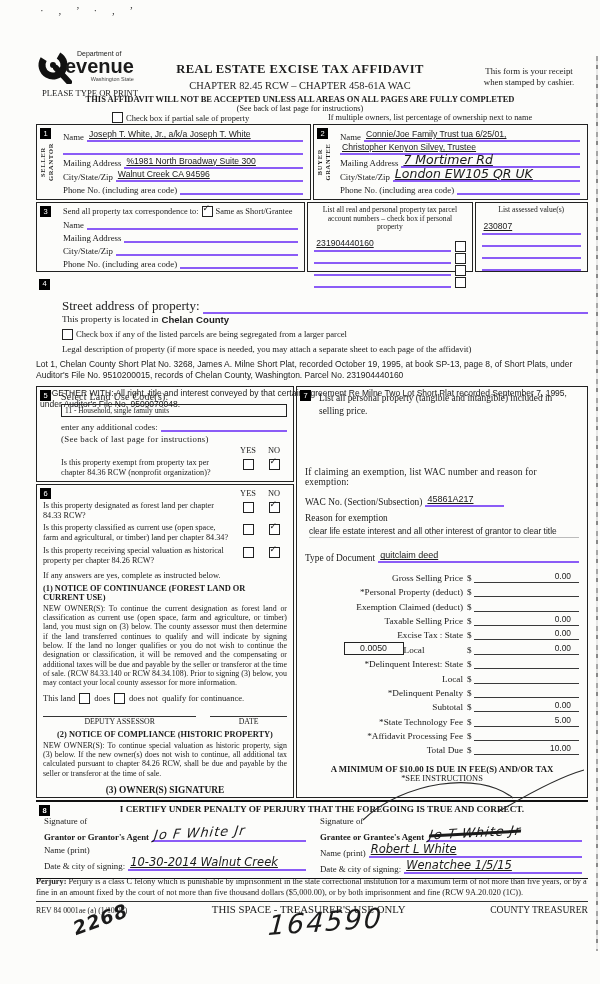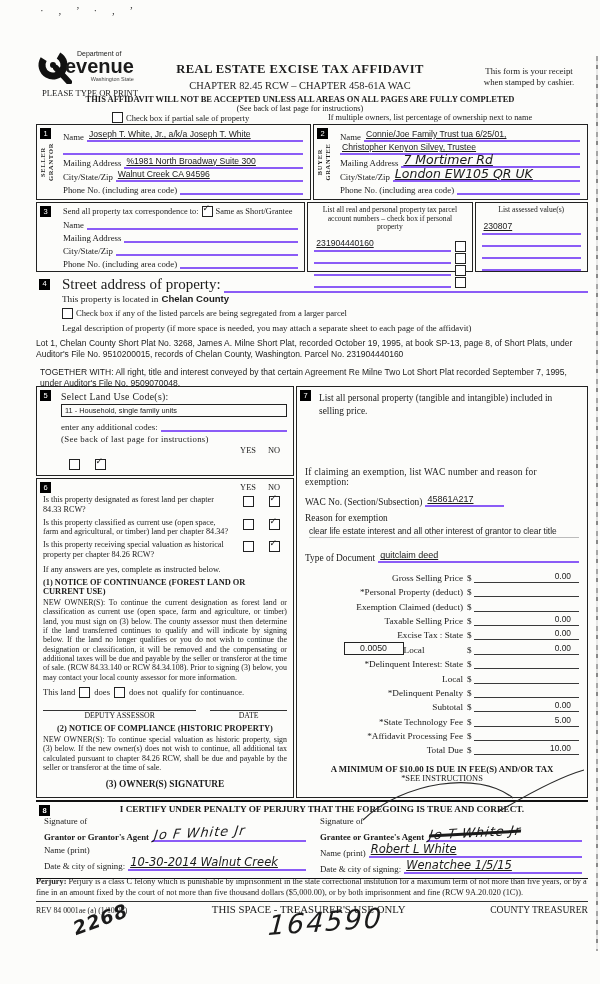--- a/index.html
+++ b/index.html
@@ -57,21 +57,21 @@
   #leftcol{width:258px;display:flex;flex-direction:column;gap:2px;}
   #box5{position:relative;border:1.2px solid #222;padding:4px 6px 3px 24px;}
   #box6{position:relative;border:1.2px solid #222;padding:3px 6px;flex:1;overflow:hidden;}
   #box7{position:relative;border:1.2px solid #222;flex:1;padding:5px 8px 4px 8px;display:flex;flex-direction:column;}
   .qhead{display:flex;font-size:8.4px;font-weight:normal;}
   .qhead .sp{flex:1;}
   .qcol{width:26px;text-align:center;flex:none;}
   .qrow{display:flex;align-items:flex-start;font-size:8.2px;line-height:1.2;margin-top:3px;}
   .qrow .qtext{flex:1;padding-right:4px;}
   .qrow .qcol{padding-top:1px;}
-  .codebox{border:1.4px solid #222;padding:1px 3px;font-size:7.4px;margin:2px 0;}
+  .codebox{border:1.4px solid #222;padding:1px 3px;font-size:7.4px;margin:2px 0;font-family:Liberation Serif, serif;}
   .smallpara{font-size:7.9px;line-height:1.18;text-align:justify;margin-top:2px;}
   .ctitle{font-size:8.4px;font-weight:bold;margin-top:4px;}
   .sigline2{display:flex;gap:14px;margin-top:12px;}
   .sigline2 .l1{flex:2;border-bottom:1px solid #333;}
   .sigline2 .l2{flex:1;border-bottom:1px solid #333;}
   .siglabels{display:flex;gap:14px;font-size:7.8px;}
   .siglabels .l1{flex:2;text-align:center;}
   .siglabels .l2{flex:1;text-align:center;}
   
   .mrow{display:flex;align-items:flex-end;height:14.4px;font-size:9.2px;}
@@ -252,21 +252,21 @@
         </div>
       <div class="prow">
           <span class="fill"><span class="typed"></span></span>
         </div>
     </div>
   </div>
 
   <div class="abs" id="sec4">
     <div class="frow r1">
       <div class="numbox">4</div>
-      <span class="lbl" style="font-size:15px;">Street address of property:</span>
+      <span class="lbl" style="font-size:13px;margin-top:23px;">Street address of property:</span>
       <span class="fill"></span>
     </div>
     <div class="frow ind" style="">
       <span class="lbl" style="font-size:9.2px;">This property is located in</span>
       <span class="typed b" style="font-size:9.6px;">Chelan County</span>
     </div>
     <div class="frow ind" style="margin-top:4px;align-items:center;gap:3px;">
       <span class="cb"></span>
       <span style="font-size:8.6px;">Check box if any of the listed parcels are being segregated from a larger parcel</span>
     </div>
@@ -286,20 +286,21 @@
             <span class="lbl">enter any additional codes:</span>
             <span class="fill"></span>
           </div>
         <div style="font-size:8.8px;margin-top:2px;letter-spacing:0.3px;">(See back of last page for instructions)</div>
         <div class="qhead" style="margin-top:2px;">
             <span class="sp"></span>
             <span class="qcol">YES</span>
             <span class="qcol">NO</span>
           </div>
         <div class="qrow">
+          <span class="qtext">Is this property exempt from property tax per chapter 84.36 RCW (nonprofit organization)?</span>
           <span class="qcol"><span class="cb"></span></span>
           <span class="qcol"><span class="cb"><span class="ck">✓</span></span></span>
         </div>
       </div>
 
       <div id="box6">
         <div class="numbox">6</div>
         <div class="qhead" style="margin-top:1px;">
             <span class="sp"></span>
             <span class="qcol">YES</span>

